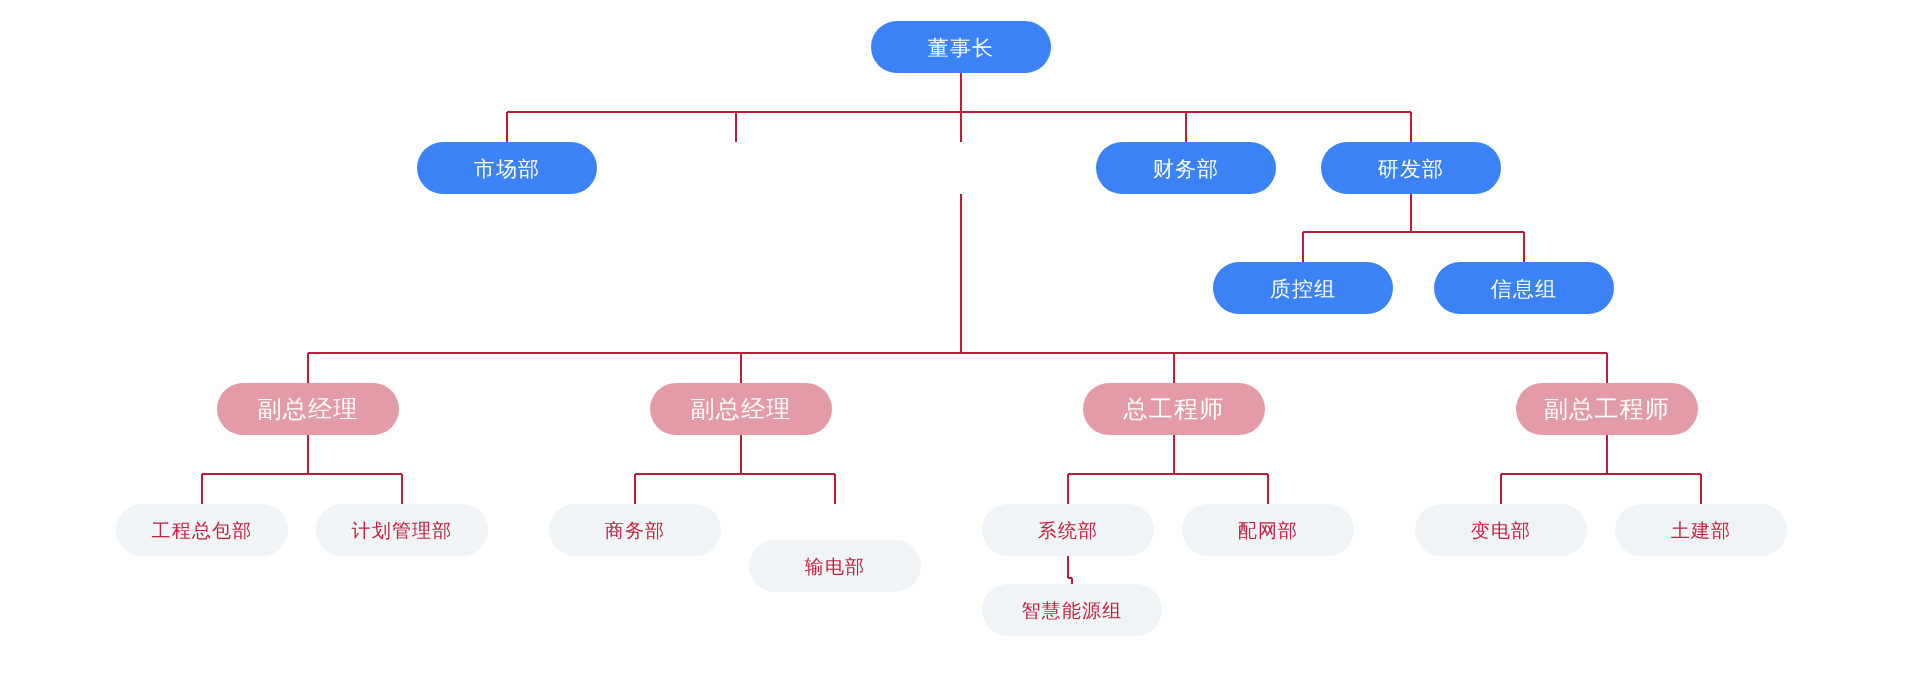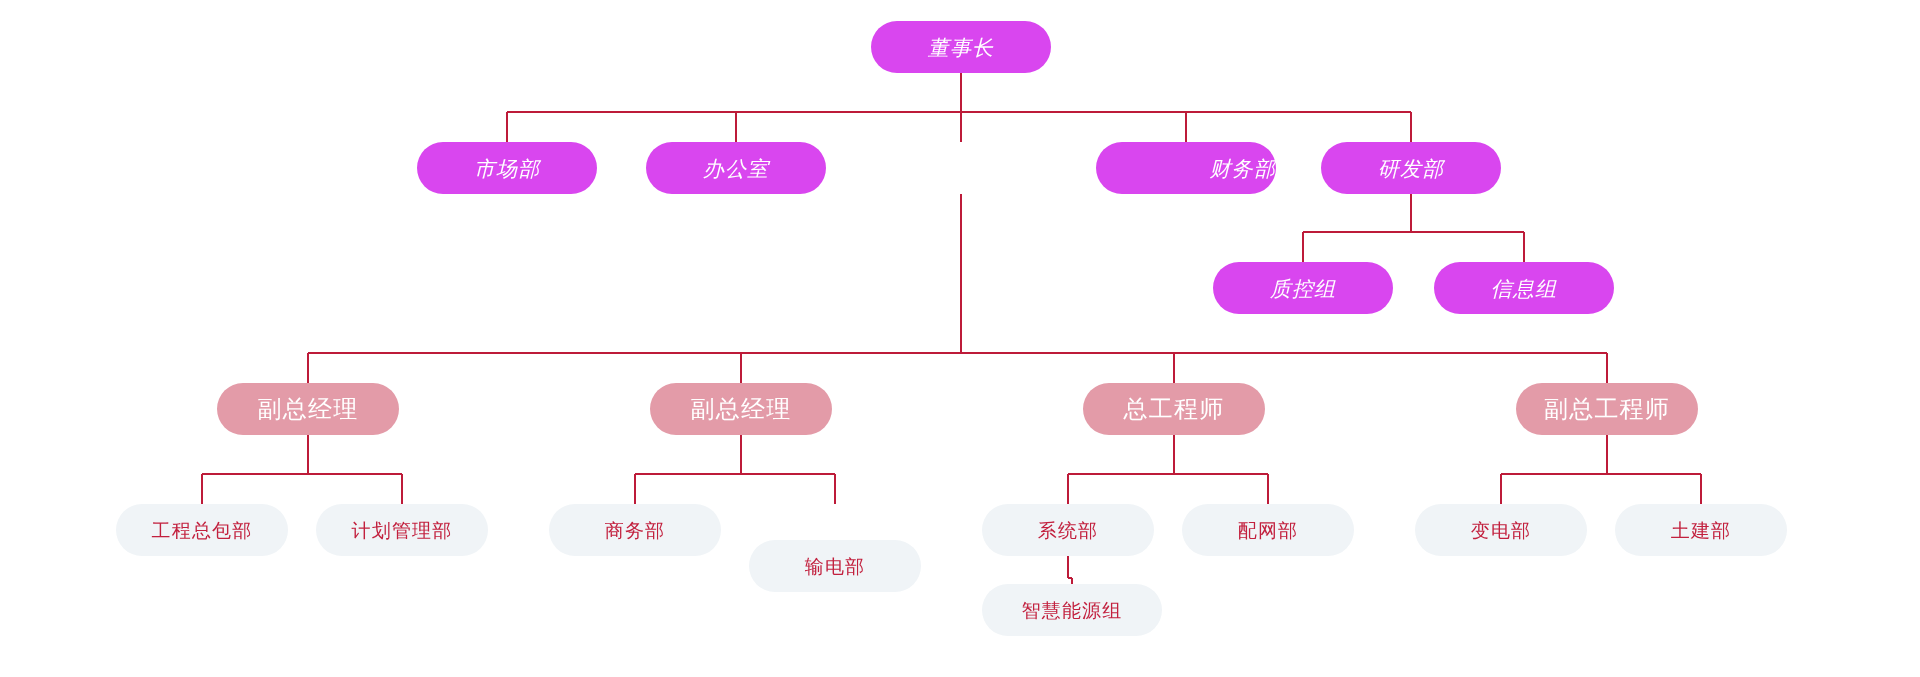--- a/index.html
+++ b/index.html
@@ -42,24 +42,23 @@
     border-radius: 999px;
     white-space: nowrap;
     letter-spacing: 1.2px;
     user-select: none;
   }
   .node-label {
     display: block;
     line-height: 1;
   }
   .level-primary {
-    background: #d946ef;
+    background: #3b82f6;
     color: #ffffff;
     font-size: 21px;
-    font-style: italic;
   }
   .level-secondary {
     background: #e39ba8;
     color: #ffffff;
     font-size: 24px;
   }
   .level-leaf {
     background: #f0f4f7;
     color: #c2203e;
     font-size: 19px;
@@ -107,24 +106,21 @@
       <line x1="1068" y1="578" x2="1072" y2="578" stroke="#bd1b39" stroke-width="1.6" shape-rendering="crispEdges"></line>
       <line x1="1072" y1="578" x2="1072" y2="600" stroke="#bd1b39" stroke-width="1.6" shape-rendering="crispEdges"></line>
     </svg>
   <div id="node-layer">
       <div class="node level-primary" style="left: 871px; top: 21px; width: 180px; height: 52px;">
         <span class="node-label">董事长</span>
       </div>
       <div class="node level-primary" style="left: 417px; top: 142px; width: 180px; height: 52px;">
         <span class="node-label">市场部</span>
       </div>
-      <div class="node level-primary" style="left: 646px; top: 142px; width: 180px; height: 52px;">
-        <span class="node-label">办公室</span>
-      </div>
-      <div class="node level-primary" style="left: 1096px; top: 142px; width: 180px; height: 52px; justify-content: flex-end;">
+      <div class="node level-primary" style="left: 1096px; top: 142px; width: 180px; height: 52px;">
         <span class="node-label">财务部</span>
       </div>
       <div class="node level-primary" style="left: 1321px; top: 142px; width: 180px; height: 52px;">
         <span class="node-label">研发部</span>
       </div>
       <div class="node level-primary" style="left: 1213px; top: 262px; width: 180px; height: 52px;">
         <span class="node-label">质控组</span>
       </div>
       <div class="node level-primary" style="left: 1434px; top: 262px; width: 180px; height: 52px;">
         <span class="node-label">信息组</span>

